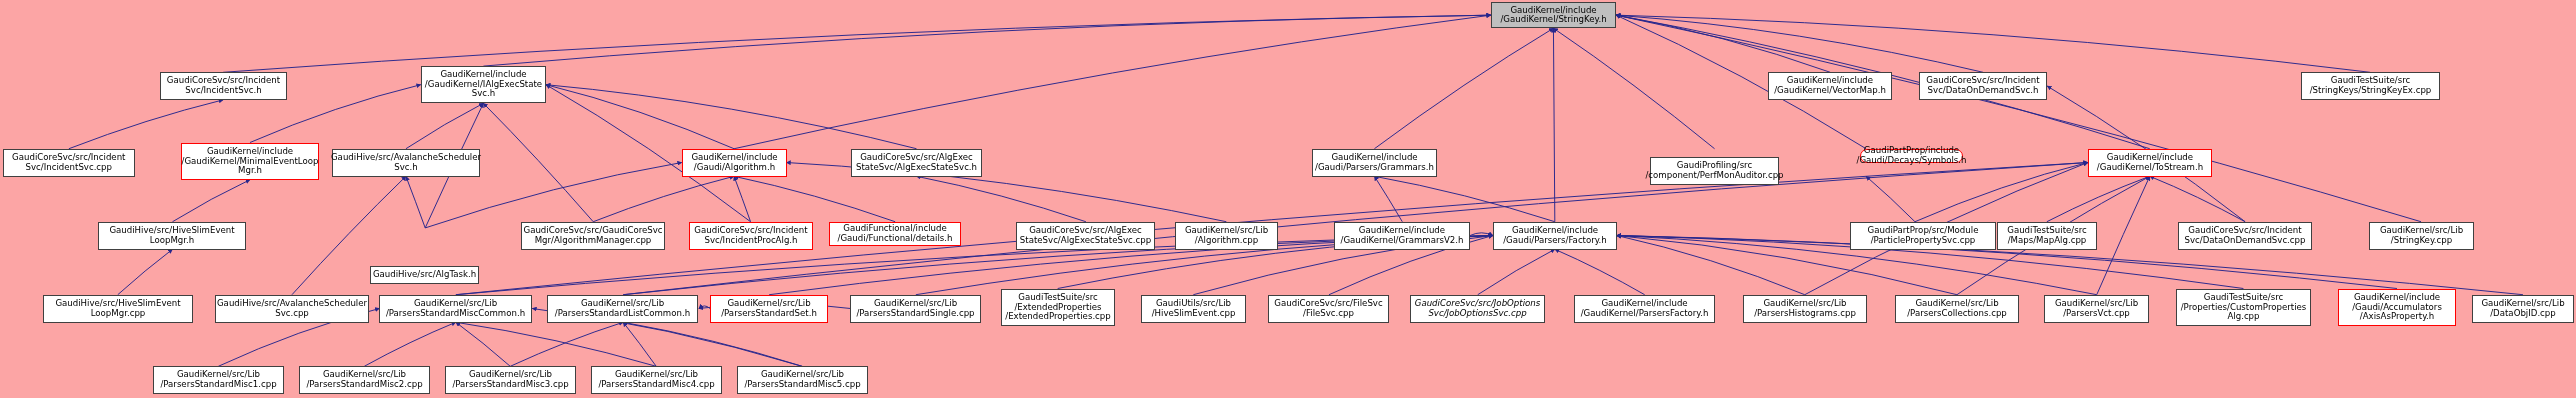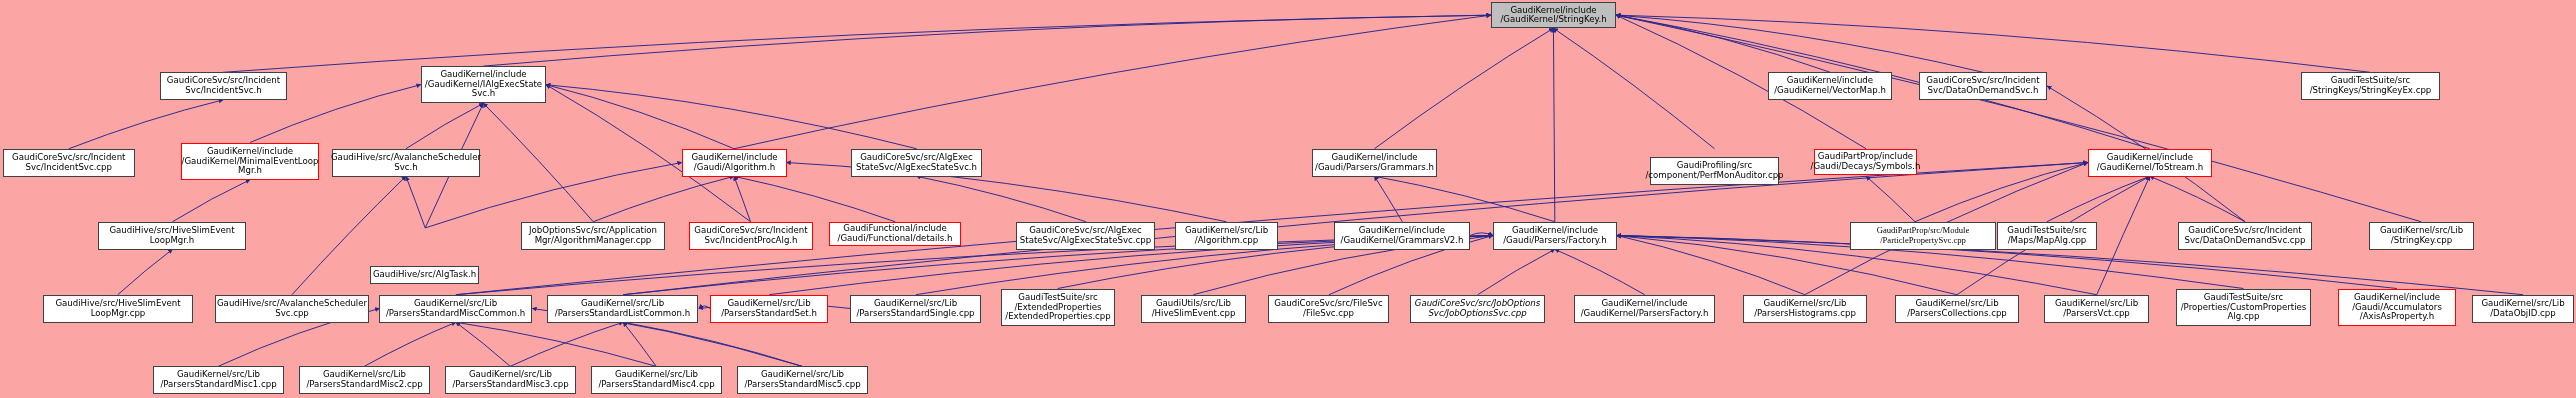--- a/index.html
+++ b/index.html
@@ -152,42 +152,42 @@
       <div class="node" style="left: 332px; top: 149px; width: 148px; height: 27.5px;">GaudiHive/src/AvalancheScheduler
 Svc.h</div>
       <div class="node red" style="left: 682px; top: 149px; width: 105px; height: 27.5px;">GaudiKernel/include
 /Gaudi/Algorithm.h</div>
       <div class="node" style="left: 851px; top: 149px; width: 131px; height: 27.5px;">GaudiCoreSvc/src/AlgExec
 StateSvc/AlgExecStateSvc.h</div>
       <div class="node" style="left: 1312px; top: 149px; width: 125px; height: 27.5px;">GaudiKernel/include
 /Gaudi/Parsers/Grammars.h</div>
       <div class="node" style="left: 1650px; top: 149px; width: 129px; height: 27.5px; margin-top: 8px;">GaudiProfiling/src
 /component/PerfMonAuditor.cpp</div>
-      <div class="node red" style="left: 1814px; top: 149px; width: 103px; height: 26px;">GaudiPartProp/include
+      <div class="node red" style="left: 1860px; top: 149px; width: 103px; height: 14px; border-radius: 8px;">GaudiPartProp/include
 /Gaudi/Decays/Symbols.h</div>
       <div class="node red" style="left: 2088px; top: 149px; width: 124px; height: 27.5px;">GaudiKernel/include
 /GaudiKernel/ToStream.h</div>
       <div class="node" style="left: 98px; top: 222px; width: 148px; height: 27.5px;">GaudiHive/src/HiveSlimEvent
 LoopMgr.h</div>
       <div class="node" style="left: 370px; top: 228px; width: 109px; height: 18px; margin-top: 38px;">GaudiHive/src/AlgTask.h</div>
-      <div class="node" style="left: 521px; top: 222px; width: 144px; height: 27.5px;">JobOptionsSvc/src/Application
+      <div class="node" style="left: 521px; top: 222px; width: 144px; height: 27.5px;">GaudiCoreSvc/src/GaudiCoreSvc
 Mgr/AlgorithmManager.cpp</div>
       <div class="node red" style="left: 689px; top: 222px; width: 124px; height: 27.5px;">GaudiCoreSvc/src/Incident
 Svc/IncidentProcAlg.h</div>
       <div class="node red" style="left: 829px; top: 222px; width: 132px; height: 24px;">GaudiFunctional/include
 /Gaudi/Functional/details.h</div>
       <div class="node" style="left: 1016px; top: 222px; width: 139px; height: 27.5px;">GaudiCoreSvc/src/AlgExec
 StateSvc/AlgExecStateSvc.cpp</div>
       <div class="node" style="left: 1175px; top: 222px; width: 103px; height: 27.5px;">GaudiKernel/src/Lib
 /Algorithm.cpp</div>
       <div class="node" style="left: 1334px; top: 222px; width: 136px; height: 27.5px;">GaudiKernel/include
 /GaudiKernel/GrammarsV2.h</div>
       <div class="node" style="left: 1493px; top: 222px; width: 124px; height: 27.5px;">GaudiKernel/include
 /Gaudi/Parsers/Factory.h</div>
-      <div class="node" style="left: 1850px; top: 222px; width: 146px; height: 27.5px; font-family: Liberation Serif, serif;">GaudiPartProp/src/Module
+      <div class="node" style="left: 1850px; top: 222px; width: 146px; height: 27.5px;">GaudiPartProp/src/Module
 /ParticlePropertySvc.cpp</div>
       <div class="node" style="left: 1997px; top: 222px; width: 100px; height: 27.5px;">GaudiTestSuite/src
 /Maps/MapAlg.cpp</div>
       <div class="node" style="left: 2178px; top: 222px; width: 134px; height: 27.5px;">GaudiCoreSvc/src/Incident
 Svc/DataOnDemandSvc.cpp</div>
       <div class="node" style="left: 2369px; top: 222px; width: 105px; height: 27.5px;">GaudiKernel/src/Lib
 /StringKey.cpp</div>
       <div class="node" style="left: 43px; top: 295px; width: 150px; height: 27.5px;">GaudiHive/src/HiveSlimEvent
 LoopMgr.cpp</div>
       <div class="node" style="left: 215px; top: 295px; width: 154px; height: 27.5px;">GaudiHive/src/AvalancheScheduler

